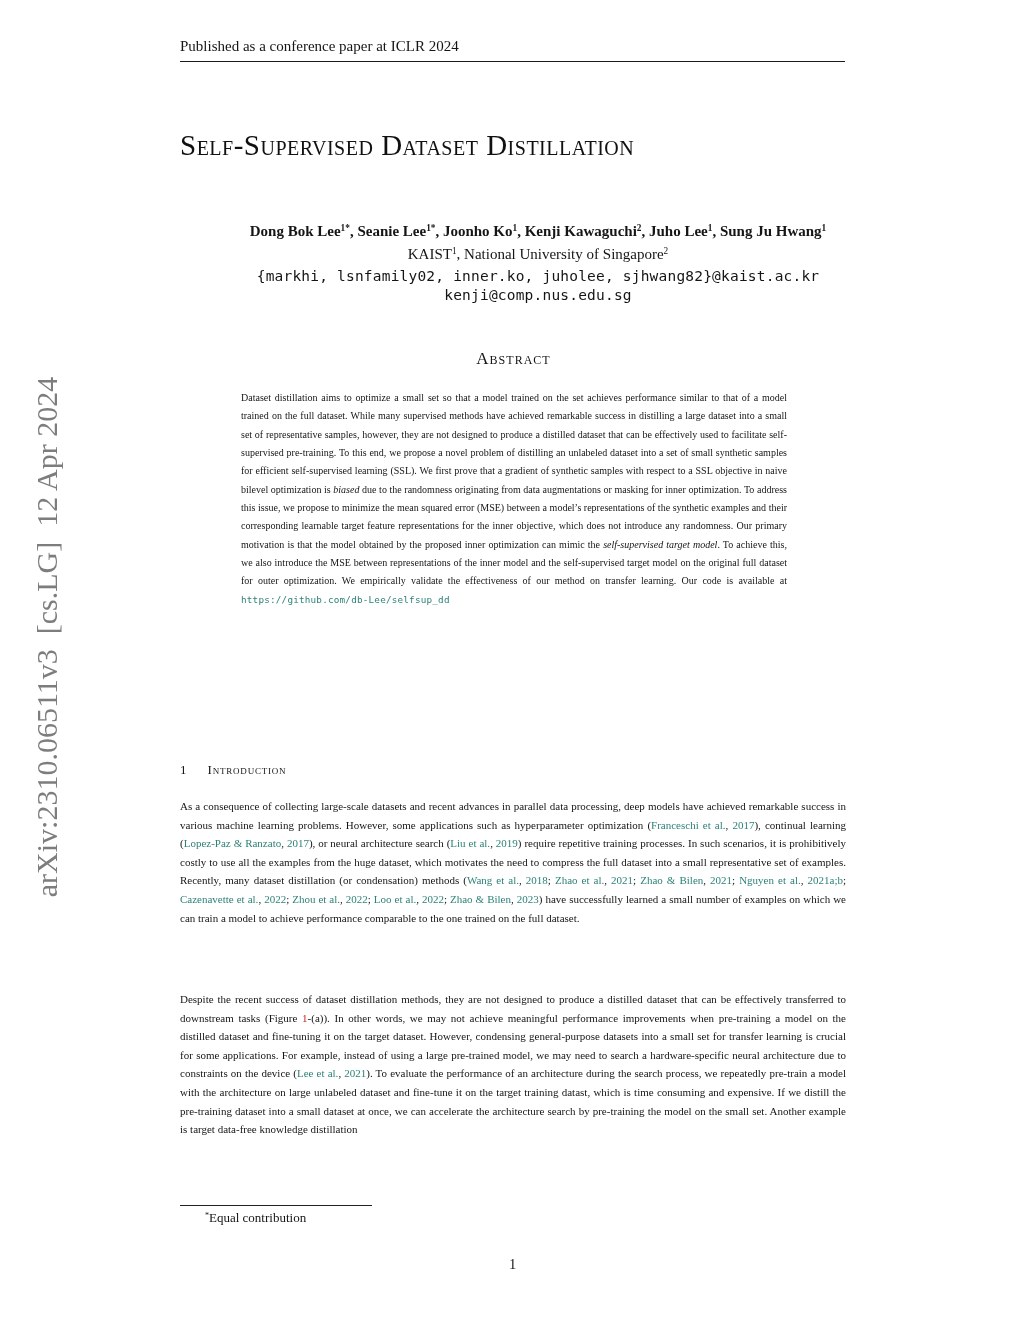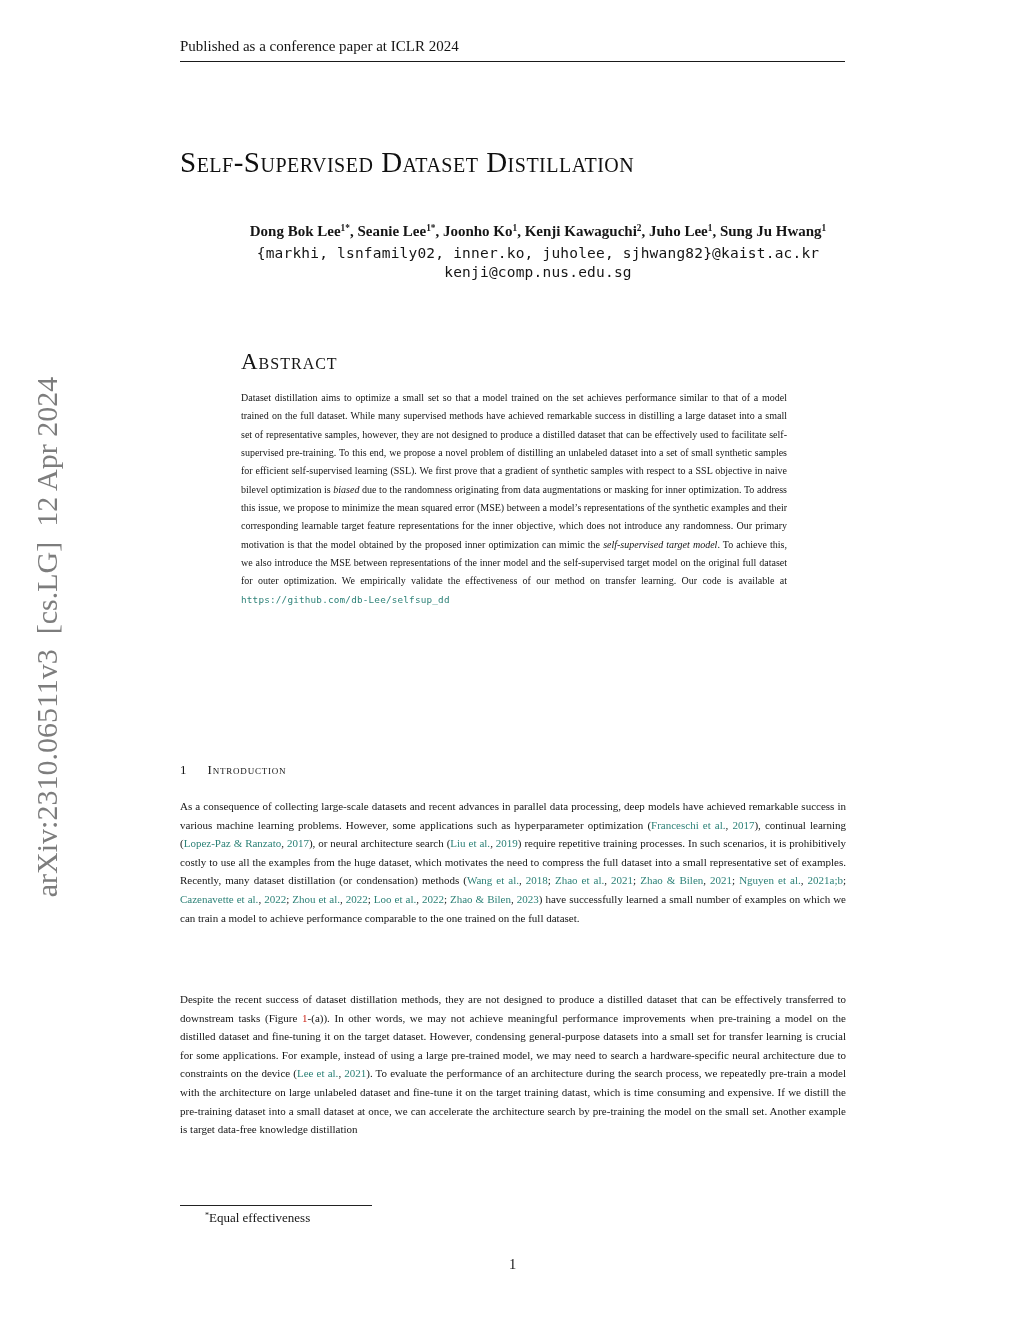--- a/index.html
+++ b/index.html
@@ -24,21 +24,21 @@
   .runhead {
     left: 180px; top: 38px; width: 665px;
     font-size: 15px; font-weight: normal;
   }
   .runhead-rule {
     left: 180px; top: 61px; width: 665px; height: 0;
     border-top: 1.2px solid #1a1a1a;
   }
 
   
-  .title-block { left: 180px; top: 144px; width: 680px; }
+  .title-block { left: 180px; top: 127px; width: 680px; }
   .title-line {
     font-variant: small-caps;
     font-size: 29px;
     letter-spacing: 0.5px;
     line-height: 37px;
     color: #101010;
   }
 
   
   .author-block { left: 208px; top: 221px; width: 660px; text-align: center; }
@@ -46,22 +46,23 @@
   .affiliation { font-size: 15px; line-height: 21px; }
   .email-line {
     font-family: "DejaVu Sans Mono", monospace;
     font-size: 14.5px; line-height: 19px;
     letter-spacing: 0.2px;
   }
 
   
   .abstract-heading {
     left: 241px; top: 349px; width: 545px;
+    text-align: center;
     font-variant: small-caps;
-    font-size: 23px; letter-spacing: 1px;
+    font-size: 17px; letter-spacing: 1px;
   }
   .abstract-body {
     left: 241px; top: 389px; width: 546px;
     font-size: 10px; line-height: 18.35px;
     text-align: justify;
   }
 
   
   .section-heading {
     left: 180px; top: 762px; width: 665px;
@@ -139,30 +140,31 @@
 <div class="abs sidebar-wrap">
   <span class="sidebar-text">arXiv:2310.06511v3  [cs.LG]  12 Apr 2024</span>
 </div>
 
 <div class="abs title-block">
   <div class="title-line">Self-Supervised Dataset Distillation</div>
 </div>
 
 <div class="abs author-block">
   <div class="author-names">Dong Bok Lee<span class="seg-sup">1*</span>, Seanie Lee<span class="seg-sup">1*</span>, Joonho Ko<span class="seg-sup">1</span>, Kenji Kawaguchi<span class="seg-sup">2</span>, Juho Lee<span class="seg-sup">1</span>, Sung Ju Hwang<span class="seg-sup">1</span></div>
+  <div class="affiliation">KAIST<span class="seg-sup">1</span>, National University of Singapore<span class="seg-sup">2</span></div>
   <div class="email-line">{markhi, lsnfamily02, inner.ko, juholee, sjhwang82}@kaist.ac.kr</div>
   <div class="email-line">kenji@comp.nus.edu.sg</div>
 </div>
 
 <div class="abs abstract-heading">Abstract</div>
 <div class="abs abstract-body">Dataset distillation aims to optimize a small set so that a model trained on the set achieves performance similar to that of a model trained on the full dataset. While many supervised methods have achieved remarkable success in distilling a large dataset into a small set of representative samples, however, they are not designed to produce a distilled dataset that can be effectively used to facilitate self-supervised pre-training. To this end, we propose a novel problem of distilling an unlabeled dataset into a set of small synthetic samples for efficient self-supervised learning (SSL). We first prove that a gradient of synthetic samples with respect to a SSL objective in naive bilevel optimization is <span class="seg-italic">biased</span> due to the randomness originating from data augmentations or masking for inner optimization. To address this issue, we propose to minimize the mean squared error (MSE) between a model’s representations of the synthetic examples and their corresponding learnable target feature representations for the inner objective, which does not introduce any randomness. Our primary motivation is that the model obtained by the proposed inner optimization can mimic the <span class="seg-italic">self-supervised target model</span>. To achieve this, we also introduce the MSE between representations of the inner model and the self-supervised target model on the original full dataset for outer optimization. We empirically validate the effectiveness of our method on transfer learning. Our code is available at <span class="seg-link">https://github.com/db-Lee/selfsup_dd</span></div>
 
 <div class="abs section-heading">
   <span class="section-number">1</span><span class="section-title">Introduction</span>
 </div>
 
 <div class="abs para para-1">As a consequence of collecting large-scale datasets and recent advances in parallel data processing, deep models have achieved remarkable success in various machine learning problems. However, some applications such as hyperparameter optimization (<span class="seg-cite">Franceschi et al.</span>, <span class="seg-cite">2017</span>), continual learning (<span class="seg-cite">Lopez-Paz &amp; Ranzato</span>, <span class="seg-cite">2017</span>), or neural architecture search (<span class="seg-cite">Liu et al.</span>, <span class="seg-cite">2019</span>) require repetitive training processes. In such scenarios, it is prohibitively costly to use all the examples from the huge dataset, which motivates the need to compress the full dataset into a small representative set of examples. Recently, many dataset distillation (or condensation) methods (<span class="seg-cite">Wang et al.</span>, <span class="seg-cite">2018</span>; <span class="seg-cite">Zhao et al.</span>, <span class="seg-cite">2021</span>; <span class="seg-cite">Zhao &amp; Bilen</span>, <span class="seg-cite">2021</span>; <span class="seg-cite">Nguyen et al.</span>, <span class="seg-cite">2021a;b</span>; <span class="seg-cite">Cazenavette et al.</span>, <span class="seg-cite">2022</span>; <span class="seg-cite">Zhou et al.</span>, <span class="seg-cite">2022</span>; <span class="seg-cite">Loo et al.</span>, <span class="seg-cite">2022</span>; <span class="seg-cite">Zhao &amp; Bilen</span>, <span class="seg-cite">2023</span>) have successfully learned a small number of examples on which we can train a model to achieve performance comparable to the one trained on the full dataset.</div>
 <div class="abs para para-2">Despite the recent success of dataset distillation methods, they are not designed to produce a distilled dataset that can be effectively transferred to downstream tasks (Figure <span class="seg-figref">1</span>-(a)). In other words, we may not achieve meaningful performance improvements when pre-training a model on the distilled dataset and fine-tuning it on the target dataset. However, condensing general-purpose datasets into a small set for transfer learning is crucial for some applications. For example, instead of using a large pre-trained model, we may need to search a hardware-specific neural architecture due to constraints on the device (<span class="seg-cite">Lee et al.</span>, <span class="seg-cite">2021</span>). To evaluate the performance of an architecture during the search process, we repeatedly pre-train a model with the architecture on large unlabeled dataset and fine-tune it on the target training datast, which is time consuming and expensive. If we distill the pre-training dataset into a small dataset at once, we can accelerate the architecture search by pre-training the model on the small set. Another example is target data-free knowledge distillation</div>
 
 <div class="abs footnote-rule"></div>
-<div class="abs footnote"><span class="seg-sup">*</span><span>Equal effectiveness</span></div>
+<div class="abs footnote"><span class="seg-sup">*</span><span>Equal contribution</span></div>
 
 <div class="abs page-number">1</div>
 
 </body></html>

